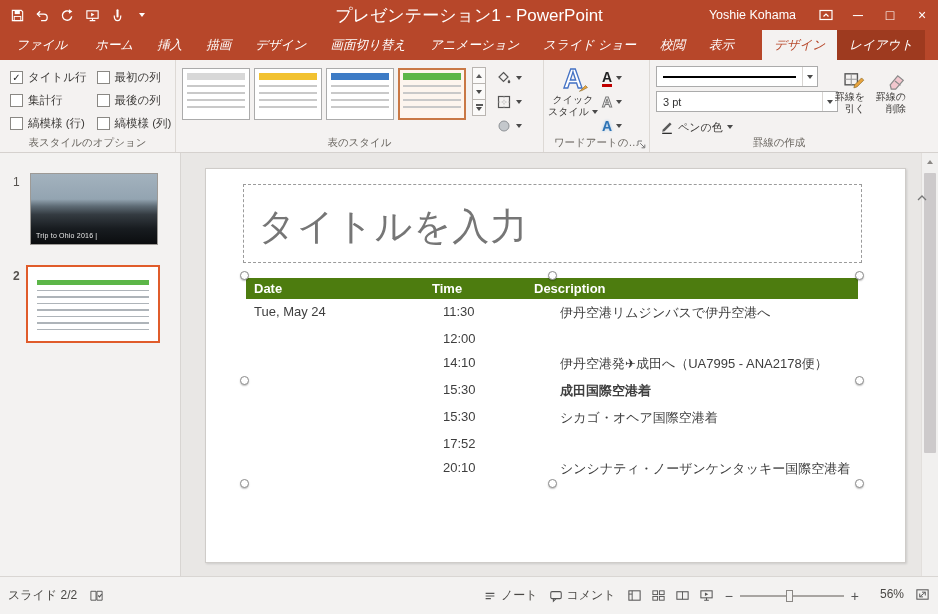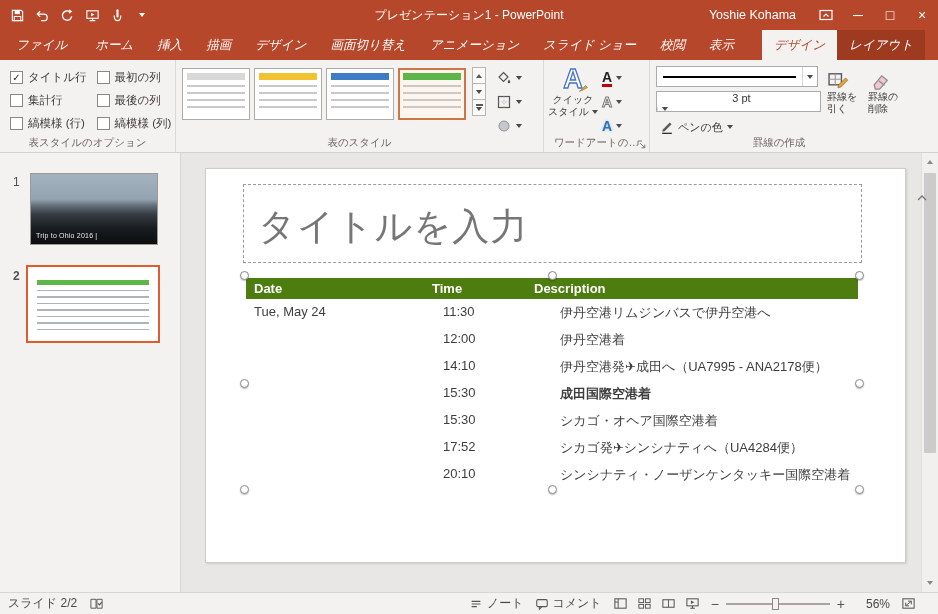--- a/index.html
+++ b/index.html
@@ -6,21 +6,21 @@
   html,body{width:938px;height:614px;}
   body{position:relative;background:#fff;overflow:hidden;font-size:12px;color:#333;}
   svg{display:block;}
   .car{width:0;height:0;border-left:3.5px solid transparent;border-right:3.5px solid transparent;border-top:4px solid #4a4a4a;}
   .car.w{border-top-color:#fff;}
 
   
   .titlebar{position:absolute;left:0;top:0;width:938px;height:30px;background:#B7472A;display:flex;align-items:center;color:#fff;z-index:30;}
   .qat{display:flex;align-items:center;gap:7px;padding-left:8px;z-index:2;}
   .qbtn{display:flex;align-items:center;justify-content:center;width:18px;height:24px;}
-  .tb-title{position:absolute;left:0;right:0;text-align:center;font-size:12px;pointer-events:none;}
+  .tb-title{position:absolute;left:0;right:0;text-align:center;font-size:17px;pointer-events:none;}
   .tb-right{margin-left:auto;display:flex;align-items:center;height:30px;z-index:2;}
   .tb-user{font-size:12.5px;padding:0 14px;}
   .tb-ctl{width:32px;height:30px;display:flex;align-items:center;justify-content:center;font-size:14px;}
 
   
   .tabrow{position:absolute;left:0;top:30px;width:938px;height:30px;background:#B7472A;display:flex;align-items:stretch;color:#fff;z-index:20;}
   .tab{display:flex;align-items:center;padding:0 12px;font-size:12.5px;white-space:nowrap;font-style:italic;}
   .tab.file{padding:0 16px;}
   .tab.ctx-active{background:#F4F2F1;color:#B7472A;margin-left:16px;}
   .tab.ctx2{background:#9E3A1F;}
@@ -60,21 +60,21 @@
   .waA.outline{color:#fff;-webkit-text-stroke:1px #777;}
   .waA.fx{color:#2E74B5;text-shadow:0 0 3px #9DC3E6;}
   .launcher{position:absolute;right:3px;bottom:3px;}
 
   .dd{position:absolute;background:#fff;border:1px solid #ABABAB;display:flex;align-items:center;}
   .dd .fillspace{flex:1;padding-left:6px;font-size:11px;color:#333;}
   .ddarrow{width:15px;align-self:stretch;border-left:1px solid #D8D5D2;display:flex;align-items:center;justify-content:center;}
   .linepreview{height:0;border-top:2px solid #000;flex:1;margin:0 6px;}
   .pencolor{position:absolute;left:6px;top:56px;width:88px;height:22px;display:flex;align-items:center;gap:4px;padding:0 4px;}
   .pencolor span{font-size:11px;color:#3C3A38;}
-  .bigbtn{position:absolute;top:4px;width:40px;height:76px;display:flex;flex-direction:column;align-items:flex-start;padding-top:4px;border:1px solid transparent;}
+  .bigbtn{position:absolute;top:4px;width:40px;height:76px;display:flex;flex-direction:column;align-items:flex-end;padding-top:4px;border:1px solid transparent;}
   .bigbtn .bl{font-size:10px;line-height:12px;color:#3C3A38;}
   .collapse{position:absolute;right:8px;top:134px;width:14px;height:10px;}
 
   
   .panel{position:absolute;left:0;top:153px;width:181px;height:439px;background:#F3F2F1;border-right:1px solid #D8D5D2;}
   .slidenum{position:absolute;font-size:12px;color:#55524E;}
   .thumb1{position:absolute;left:30px;top:20px;width:128px;height:72px;border:1px solid #9D9A96;
     background:linear-gradient(180deg,#A3B2BE 0%,#93A4B1 36%,#5E6B75 46%,#343B41 58%,#181C20 78%,#0B0D0F 100%);}
   .thumb1 .cap{position:absolute;left:5px;bottom:5px;font-size:7px;color:#E8E8E8;letter-spacing:.2px;}
   .thumb2{position:absolute;left:26px;top:112px;width:134px;height:78px;border:2px solid #E05C2B;background:#fff;padding:7px 9px;}
@@ -99,23 +99,23 @@
   .h-tl{left:-6px;top:-7px;} .h-tm{left:calc(50% - 4.5px);top:-7px;} .h-tr{right:-6px;top:-7px;}
   .h-ml{left:-6px;top:calc(50% - 4.5px);} .h-mr{right:-6px;top:calc(50% - 4.5px);}
   .h-bl{left:-6px;bottom:-6px;} .h-bm{left:calc(50% - 4.5px);bottom:-6px;} .h-br{right:-6px;bottom:-6px;}
 
   
   .vscroll{position:absolute;right:0;top:153px;width:17px;height:439px;background:#F1F0EF;border-left:1px solid #E2DFDC;}
   .vs-arrow{position:absolute;left:0;width:16px;height:16px;display:flex;align-items:center;justify-content:center;}
   .vs-thumb{position:absolute;left:2px;width:12px;top:20px;height:280px;background:#CDCACB;border-radius:1px;}
 
   
-  .statusbar{position:absolute;left:0;bottom:0;width:938px;height:22px;background:#F3F2F1;border-top:1px solid #D9D6D3;display:flex;align-items:center;font-size:12px;color:#4A4845;}
+  .statusbar{position:absolute;left:0;bottom:0;width:938px;height:38px;background:#F3F2F1;border-top:1px solid #D9D6D3;display:flex;align-items:center;font-size:12px;color:#4A4845;}
   .sb-left{display:flex;align-items:center;gap:12px;padding-left:8px;}
-  .sb-right{margin-left:auto;display:flex;align-items:center;gap:11px;padding-right:22px;}
+  .sb-right{margin-left:auto;display:flex;gap:11px;padding-right:8px;}
   .sb-item{display:flex;align-items:center;gap:4px;}
   .zoomtrack{width:104px;height:2px;background:#A8A5A2;position:relative;}
   .zoomtrack .tick{position:absolute;left:50%;top:-3px;width:1px;height:8px;background:#A8A5A2;}
   .zoomthumb{position:absolute;left:44%;top:-5px;width:7px;height:12px;background:#F3F2F1;border:1px solid #8A8784;}
   .zoompct{width:34px;text-align:right;}
 </style>
 </head>
 <body>
 
 <div class="titlebar">
@@ -325,21 +325,21 @@
     </div>
   </div>
 
   <div class="grp grp4">
     <div class="dd" style="left:6px;top:6px;width:162px;height:21px;">
       <div class="linepreview"></div>
       <div class="ddarrow">
           <span class="car"></span>
         </div>
     </div>
-    <div class="dd" style="left:6px;top:31px;width:165px;height:21px;flex-direction:column;">
+    <div class="dd" style="left:6px;top:31px;width:182px;height:21px;">
       <div class="fillspace">3 pt</div>
       <div class="ddarrow">
           <span class="car"></span>
         </div>
     </div>
     <div class="pencolor">
       <svg width="14" height="14" viewBox="0 0 16 16">
           <path d="M2.5 13.5 l.7 -2.7 8 -8 2 2 -8 8 z" fill="#5A5A5A"></path>
           <rect x="2.5" y="14.5" width="11" height="1.6" fill="#2E2E2E"></rect>
         </svg>
@@ -402,23 +402,20 @@
       <div class="trow">
         <div class="tc date">Tue, May 24</div>
         <div class="tc time">11:30</div>
         <div class="tc desc">
           <div>伊丹空港リムジンバスで伊丹空港へ</div>
         </div>
       </div>
       <div class="trow">
         <div class="tc date"></div>
         <div class="tc time">12:00</div>
-        <div class="tc desc">
-          <div>伊丹空港着</div>
-        </div>
       </div>
       <div class="trow">
         <div class="tc date"></div>
         <div class="tc time">14:10</div>
         <div class="tc desc">
           <div>伊丹空港発✈成田へ（UA7995 - ANA2178便）</div>
         </div>
       </div>
       <div class="trow">
         <div class="tc date"></div>
@@ -430,23 +427,20 @@
       <div class="trow">
         <div class="tc date"></div>
         <div class="tc time">15:30</div>
         <div class="tc desc">
           <div>シカゴ・オヘア国際空港着</div>
         </div>
       </div>
       <div class="trow">
         <div class="tc date"></div>
         <div class="tc time">17:52</div>
-        <div class="tc desc">
-          <div>シカゴ発✈シンシナティへ（UA4284便）</div>
-        </div>
       </div>
       <div class="trow">
         <div class="tc date"></div>
         <div class="tc time">20:10</div>
         <div class="tc desc">
           <div>シンシナティ・ノーザンケンタッキー国際空港着</div>
         </div>
       </div>
     </div>
   <div class="handle h-tl"></div>

